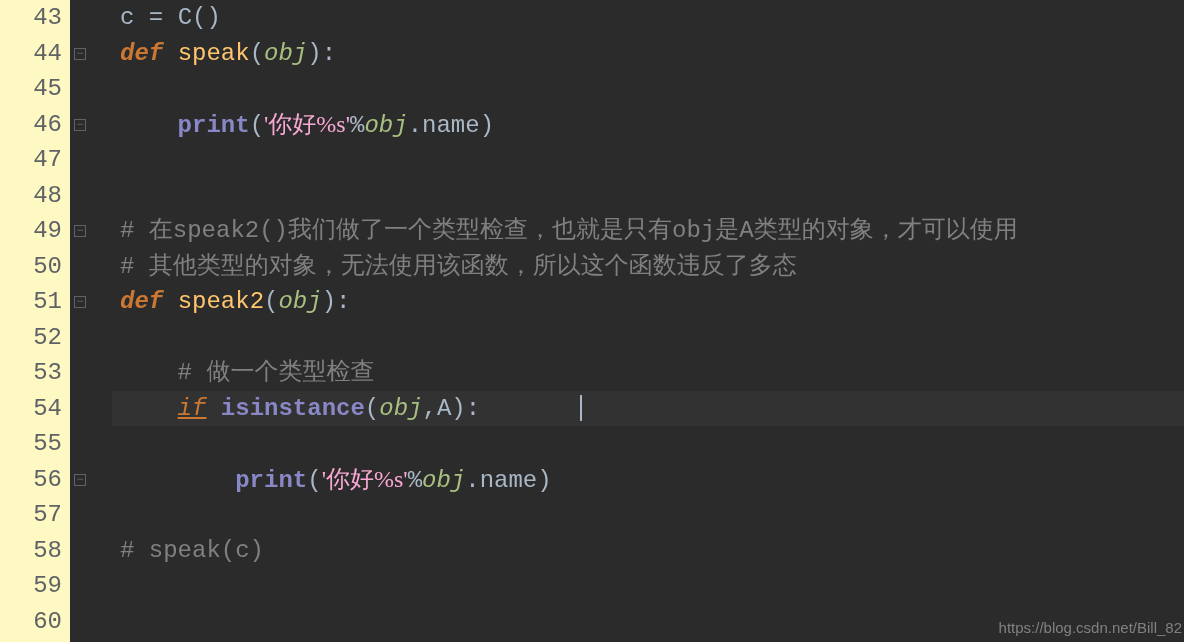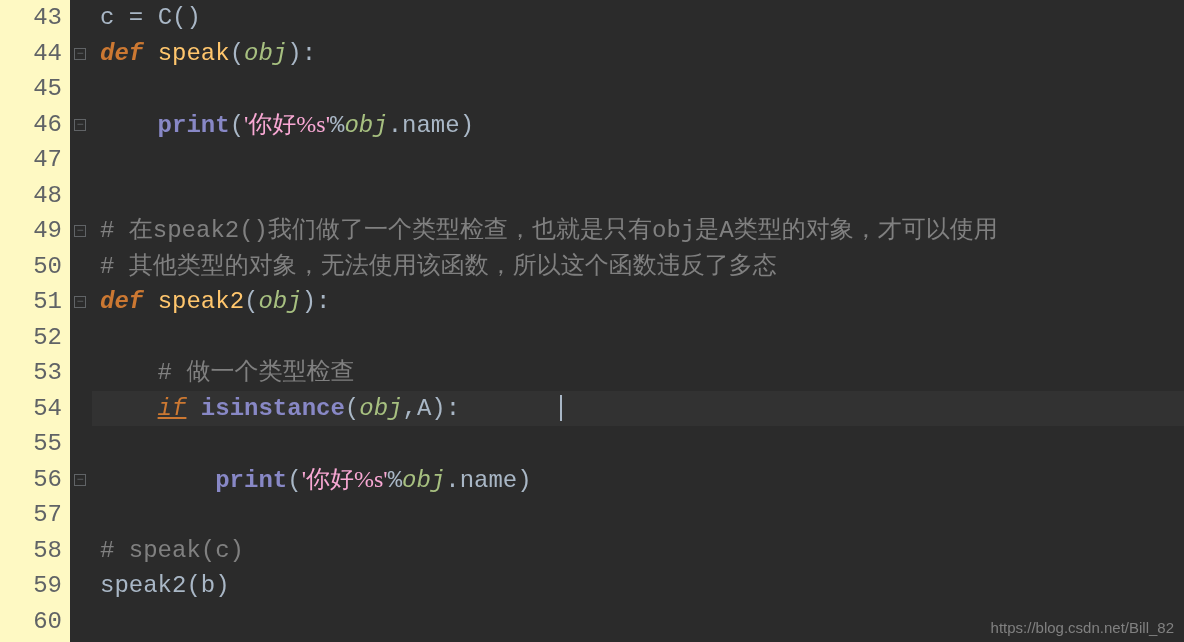--- a/index.html
+++ b/index.html
@@ -79,25 +79,25 @@
   .tok-class { color: #a9b7c6; }
   .tok-punc { color: #a9b7c6; }
   .caret {
     display: inline-block;
     width: 2px;
     height: 26px;
     background: #a9b7c6;
     vertical-align: middle;
     margin-left: 100px;
   }
-  .line-wrap { position: relative; }
+  .line-wrap { position: relative; margin-left: 20px; }
   .watermark {
     position: absolute;
     bottom: 6px;
-    right: 10px;
+    right: 2px;
     color: #8a8a8a;
     font-size: 15px;
     font-family: Arial, sans-serif;
     opacity: 0.9;
   }
   .top-indicator {
     position: absolute;
     top: 0px;
     left: 792px;
     width: 90px;
@@ -147,17 +147,16 @@
       <div class="code-line line-wrap"><span class="tok-comment"># 在speak2()我们做了一个类型检查，也就是只有obj是A类型的对象，才可以使用</span></div>
       <div class="code-line line-wrap"><span class="tok-comment"># 其他类型的对象，无法使用该函数，所以这个函数违反了多态</span></div>
       <div class="code-line line-wrap"><span class="tok-keyword-b">def</span><span class="tok-op"> </span><span class="tok-def">speak2</span><span class="tok-punc">(</span><span class="tok-param">obj</span><span class="tok-punc">)</span><span class="tok-op">:</span></div>
       <div class="code-line line-wrap"></div>
       <div class="code-line line-wrap"><span>    </span><span class="tok-comment"># 做一个类型检查</span></div>
       <div class="code-line line-wrap highlight-line"><span>    </span><span class="tok-keyword">if</span><span class="tok-op"> </span><span class="tok-builtin">isinstance</span><span class="tok-punc">(</span><span class="tok-param">obj</span><span class="tok-punc">,</span><span class="tok-class">A</span><span class="tok-punc">)</span><span class="tok-op">:</span><span class="caret"></span></div>
       <div class="code-line line-wrap"></div>
       <div class="code-line line-wrap"><span>        </span><span class="tok-builtin">print</span><span class="tok-punc">(</span><span class="tok-str">'你好%s'</span><span class="tok-op">%</span><span class="tok-param">obj</span><span class="tok-var">.name</span><span class="tok-punc">)</span></div>
       <div class="code-line line-wrap"></div>
       <div class="code-line line-wrap"><span class="tok-comment"># speak(c)</span></div>
-      <div class="code-line line-wrap"><span class="tok-func-call">speak2</span><span class="tok-punc">(</span><span class="tok-var">b</span><span class="tok-punc">)</span></div>
       <div class="code-line line-wrap"></div>
     </div>
 </div>
 <div class="watermark">https://blog.csdn.net/Bill_82</div>
 
 </body></html>

